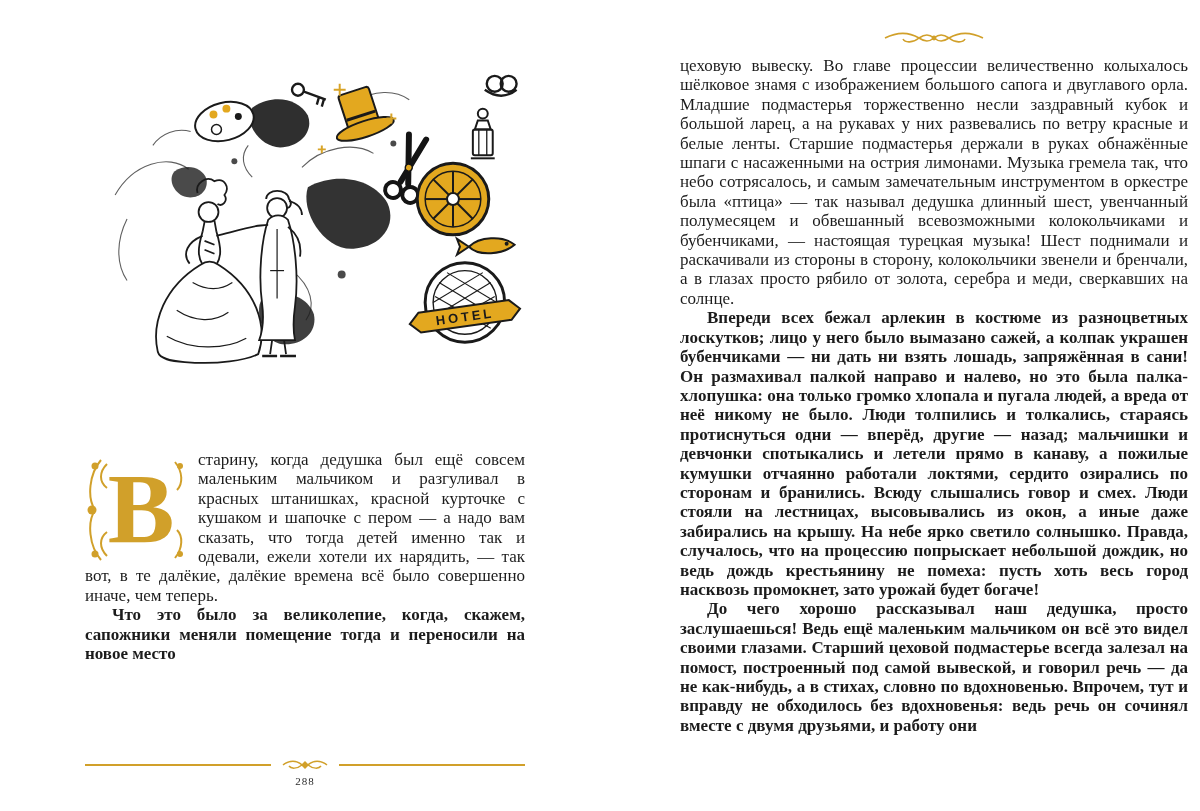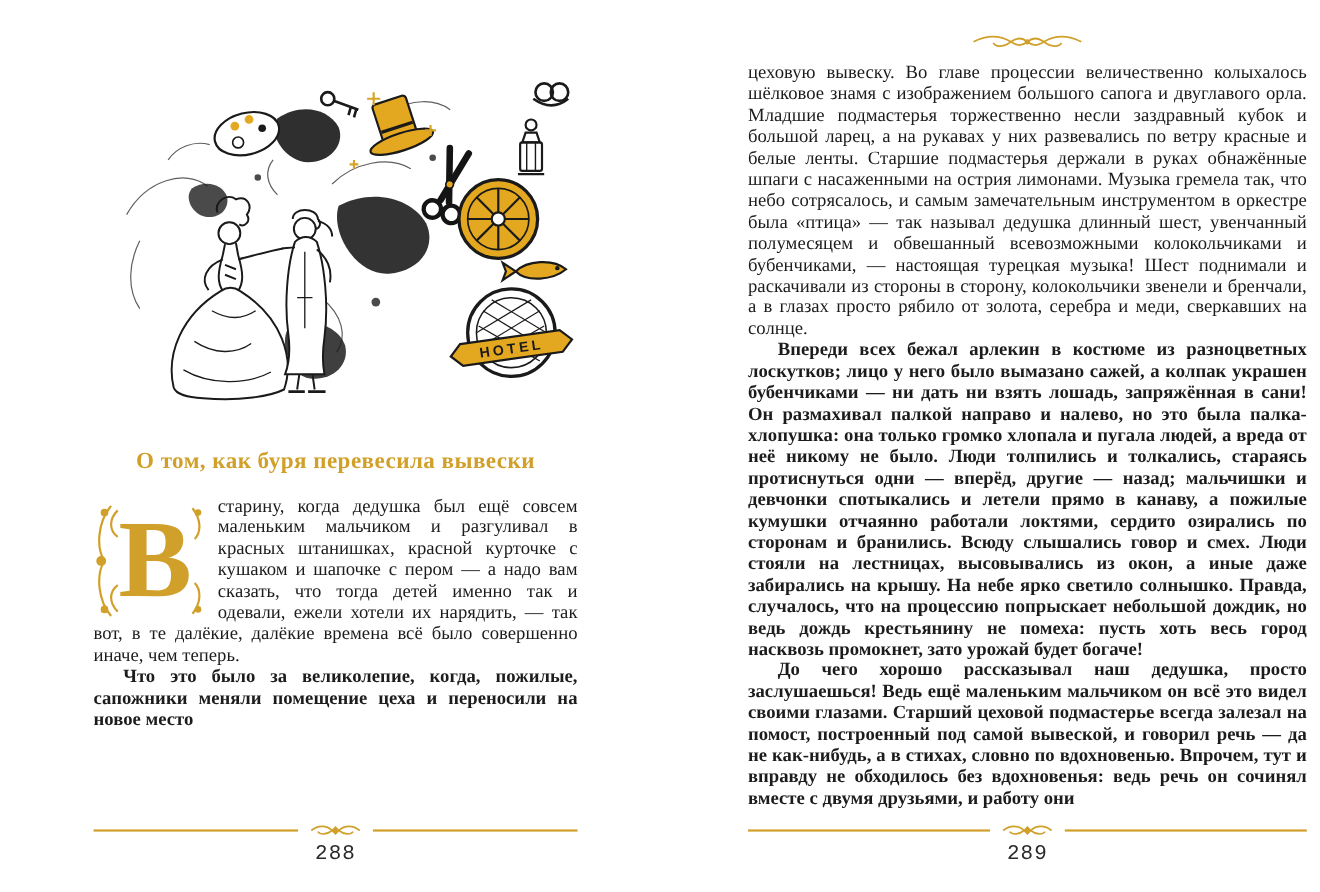--- a/index.html
+++ b/index.html
@@ -34,21 +34,21 @@
   .header-orn { position: absolute; top: 30px; left: 80px; width: 508px; text-align: center; }
 
   .page-footer { position: absolute; bottom: 24px; }
   .page-left  .page-footer { left: 85px; width: 440px; }
   .page-right .page-footer { left: 80px; width: 508px; }
   .rule-row { display: flex; align-items: center; }
   .rule { flex: 1; height: 2px; background: #D1A02A; }
   .flourish { margin: 0 10px; flex: 0 0 auto; }
   .page-number {
     text-align: center; margin-top: 4px;
-    font-size: 19px; letter-spacing: 1px; color: #2a2a2a; font-family: Liberation Mono, monospace;
+    font-size: 11px; letter-spacing: 1px; color: #2a2a2a;
   }
 </style>
 </head>
 <body>
 
 <div class="spread">
 
   <div class="page page-left">
 
     <div class="illustration">
@@ -182,21 +182,20 @@
         </g>
 
         <g stroke="#D8A428" stroke-width="2" fill="none">
           <path d="M284,34 L284,46 M278,40 L290,40"></path>
           <path d="M336,64 L336,74 M331,69 L341,69"></path>
           <path d="M266,96 L266,104 M262,100 L270,100"></path>
         </g>
       </svg>
     </div>
 
-    <h1 class="chapter-title">О том, как буря перевесила вывески</h1>
 
     <div class="body-text">
       <p>
         <span class="dropcap">
           <svg viewBox="0 0 104 112" width="104" height="112">
             <g fill="none" stroke="#D1A02A" stroke-width="2">
               <path d="M16,6 C4,20 2,44 10,56 C2,68 4,92 16,106"></path>
               <path d="M22,10 C14,18 14,28 22,34"></path>
               <path d="M22,78 C14,84 14,94 22,102"></path>
               <path d="M90,8 C98,18 98,30 92,36"></path>
@@ -207,21 +206,21 @@
                 <circle cx="7" cy="56" r="4.5"></circle>
                 <circle cx="10" cy="100" r="3.5"></circle>
               <circle cx="95" cy="12" r="3"></circle>
                 <circle cx="95" cy="100" r="3"></circle>
             </g>
             <text x="56" y="88" text-anchor="middle" font-family="'Liberation Serif', serif" font-size="100" font-weight="bold" fill="#D1A02A">В</text>
           </svg>
         </span>
         <span>старину, когда дедушка был ещё совсем маленьким мальчиком и разгуливал в красных штанишках, красной курточке с кушаком и шапочке с пером — а надо вам сказать, что тогда детей именно так и одевали, ежели хотели их нарядить, — так вот, в те далёкие, далёкие времена всё было совершенно иначе, чем теперь.</span>
       </p>
-      <p class="indent">Что это было за великолепие, когда, пожилые, сапожники меняли помещение цеха и переносили на новое место</p>
+      <p class="indent">Что это было за великолепие, когда, скажем, сапожники меняли помещение тогда и переносили на новое место</p>
     </div>
 
     <div class="page-footer">
       <div class="rule-row">
         <div class="rule"></div>
         <svg class="flourish" width="48" height="12" viewBox="0 0 48 12">
           <g fill="none" stroke="#D1A02A" stroke-width="1.5">
             <path d="M2,6 C8,1 16,1 21,6 C16,10 10,10 8,7"></path>
             <path d="M46,6 C40,1 32,1 27,6 C32,10 38,10 40,7"></path>
           </g>
@@ -246,29 +245,15 @@
         <circle cx="55" cy="8" r="2.4" fill="#D1A02A"></circle>
       </svg>
     </div>
 
     <div class="body-text">
       <p>цеховую вывеску. Во главе процессии величественно колыхалось шёлковое знамя с изображением большого сапога и двуглавого орла. Младшие подмастерья торжественно несли заздравный кубок и большой ларец, а на рукавах у них развевались по ветру красные и белые ленты. Старшие подмастерья держали в руках обнажённые шпаги с насаженными на острия лимонами. Музыка гремела так, что небо сотрясалось, и самым замечательным инструментом в оркестре была «птица» — так называл дедушка длинный шест, увенчанный полумесяцем и обвешанный всевозможными колокольчиками и бубенчиками, — настоящая турецкая музыка! Шест поднимали и раскачивали из стороны в сторону, колокольчики звенели и бренчали, а в глазах просто рябило от золота, серебра и меди, сверкавших на солнце.</p>
       <p class="indent">Впереди всех бежал арлекин в костюме из разноцветных лоскутков; лицо у него было вымазано сажей, а колпак украшен бубенчиками — ни дать ни взять лошадь, запряжённая в сани! Он размахивал палкой направо и налево, но это была палка-хлопушка: она только громко хлопала и пугала людей, а вреда от неё никому не было. Люди толпились и толкались, стараясь протиснуться одни — вперёд, другие — назад; мальчишки и девчонки спотыкались и летели прямо в канаву, а пожилые кумушки отчаянно работали локтями, сердито озирались по сторонам и бранились. Всюду слышались говор и смех. Люди стояли на лестницах, высовывались из окон, а иные даже забирались на крышу. На небе ярко светило солнышко. Правда, случалось, что на процессию попрыскает небольшой дождик, но ведь дождь крестьянину не помеха: пусть хоть весь город насквозь промокнет, зато урожай будет богаче!</p>
       <p class="indent">До чего хорошо рассказывал наш дедушка, просто заслушаешься! Ведь ещё маленьким мальчиком он всё это видел своими глазами. Старший цеховой подмастерье всегда залезал на помост, построенный под самой вывеской, и говорил речь — да не как-нибудь, а в стихах, словно по вдохновенью. Впрочем, тут и вправду не обходилось без вдохновенья: ведь речь он сочинял вместе с двумя друзьями, и работу они</p>
     </div>
 
-    <div class="page-footer">
-      <div class="rule-row">
-        <div class="rule"></div>
-        <svg class="flourish" width="48" height="12" viewBox="0 0 48 12">
-          <g fill="none" stroke="#D1A02A" stroke-width="1.5">
-            <path d="M2,6 C8,1 16,1 21,6 C16,10 10,10 8,7"></path>
-            <path d="M46,6 C40,1 32,1 27,6 C32,10 38,10 40,7"></path>
-          </g>
-          <path d="M24,2 L28,6 L24,10 L20,6 Z" fill="#D1A02A"></path>
-        </svg>
-        <div class="rule"></div>
-      </div>
-      <div class="page-number">289</div>
-    </div>
   </div>
 
 </div>
 
 </body></html>

